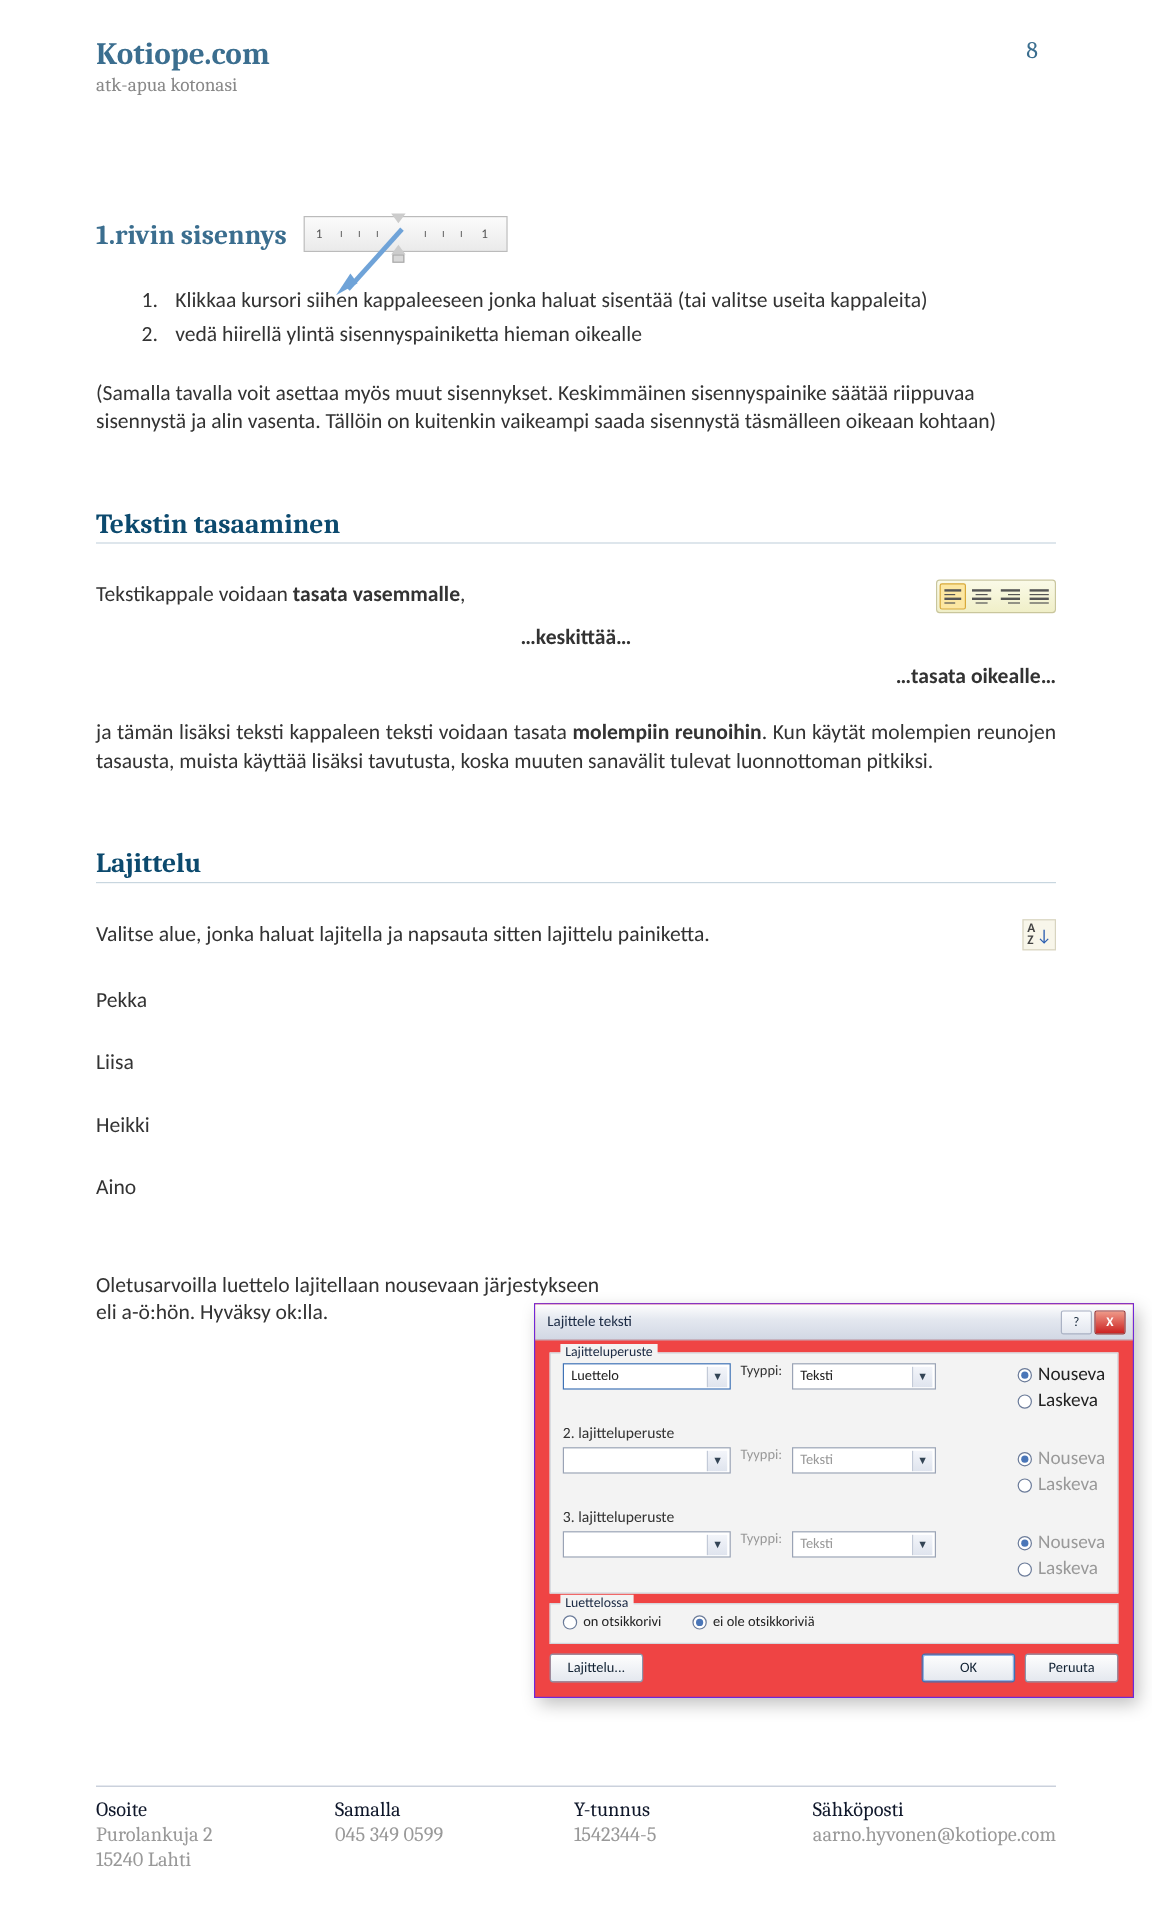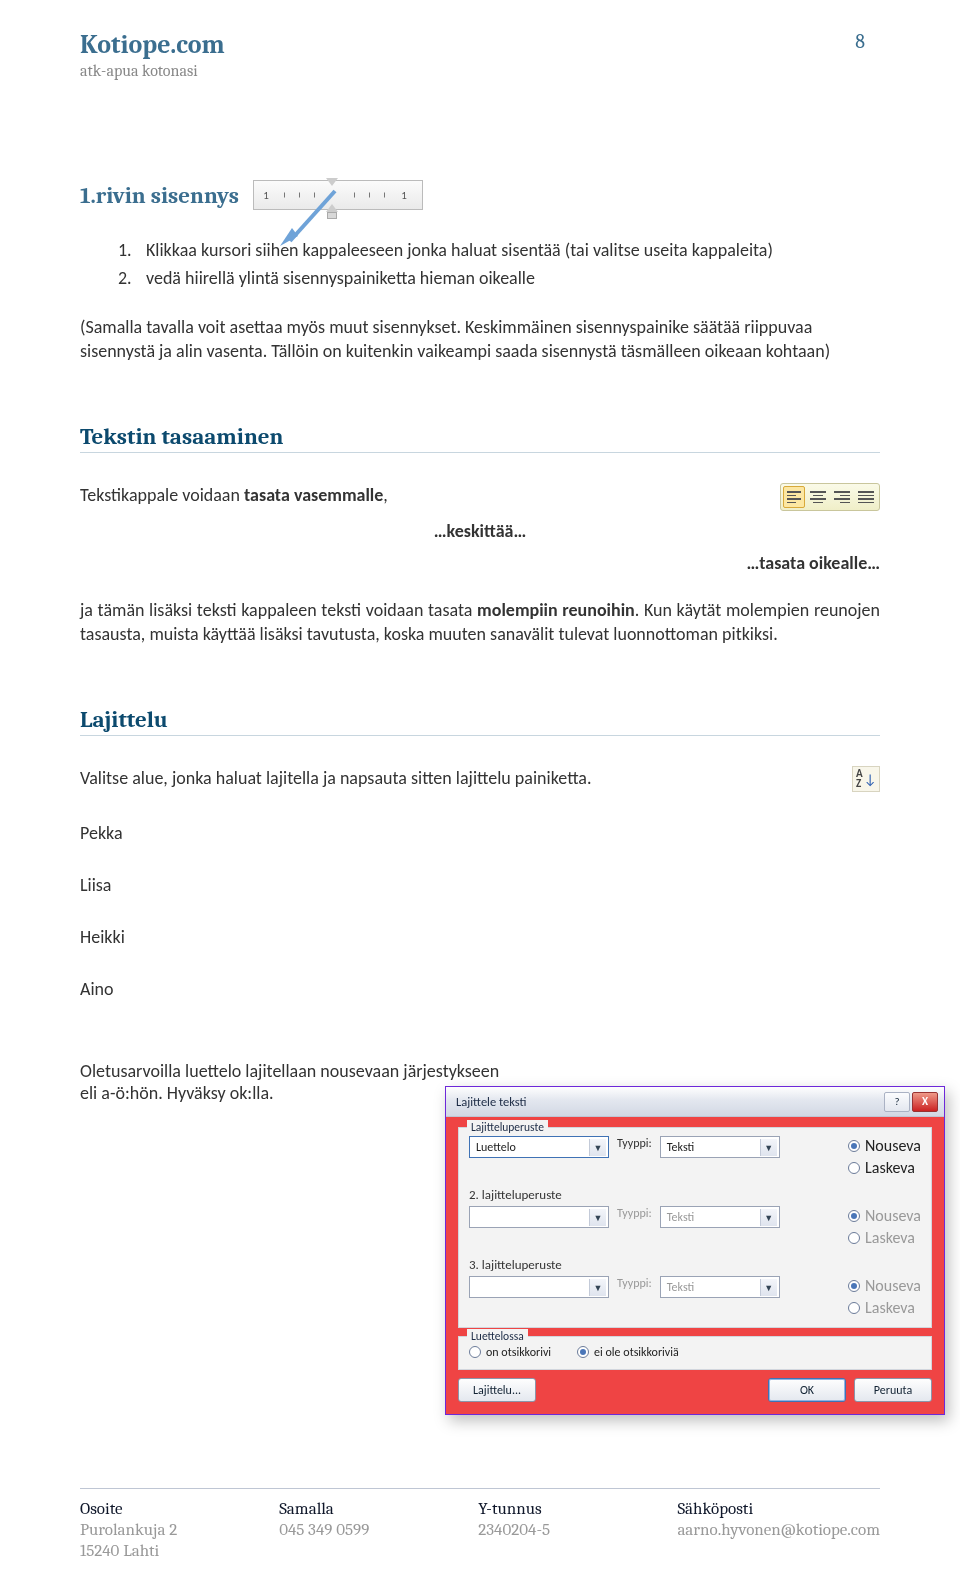--- a/index.html
+++ b/index.html
@@ -399,19 +399,19 @@
     <div class="hd">Osoite</div>
     <div class="val">Purolankuja 2</div>
     <div class="val">15240 Lahti</div>
   </div>
   <div class="col">
     <div class="hd">Samalla</div>
     <div class="val">045 349 0599</div>
   </div>
   <div class="col">
     <div class="hd">Y-tunnus</div>
-    <div class="val">2340204-5</div>
+    <div class="val">1542344-5</div>
   </div>
   <div class="col">
     <div class="hd">Sähköposti</div>
     <div class="val">aarno.hyvonen@kotiope.com</div>
   </div>
 </div>
 
 </body></html>

